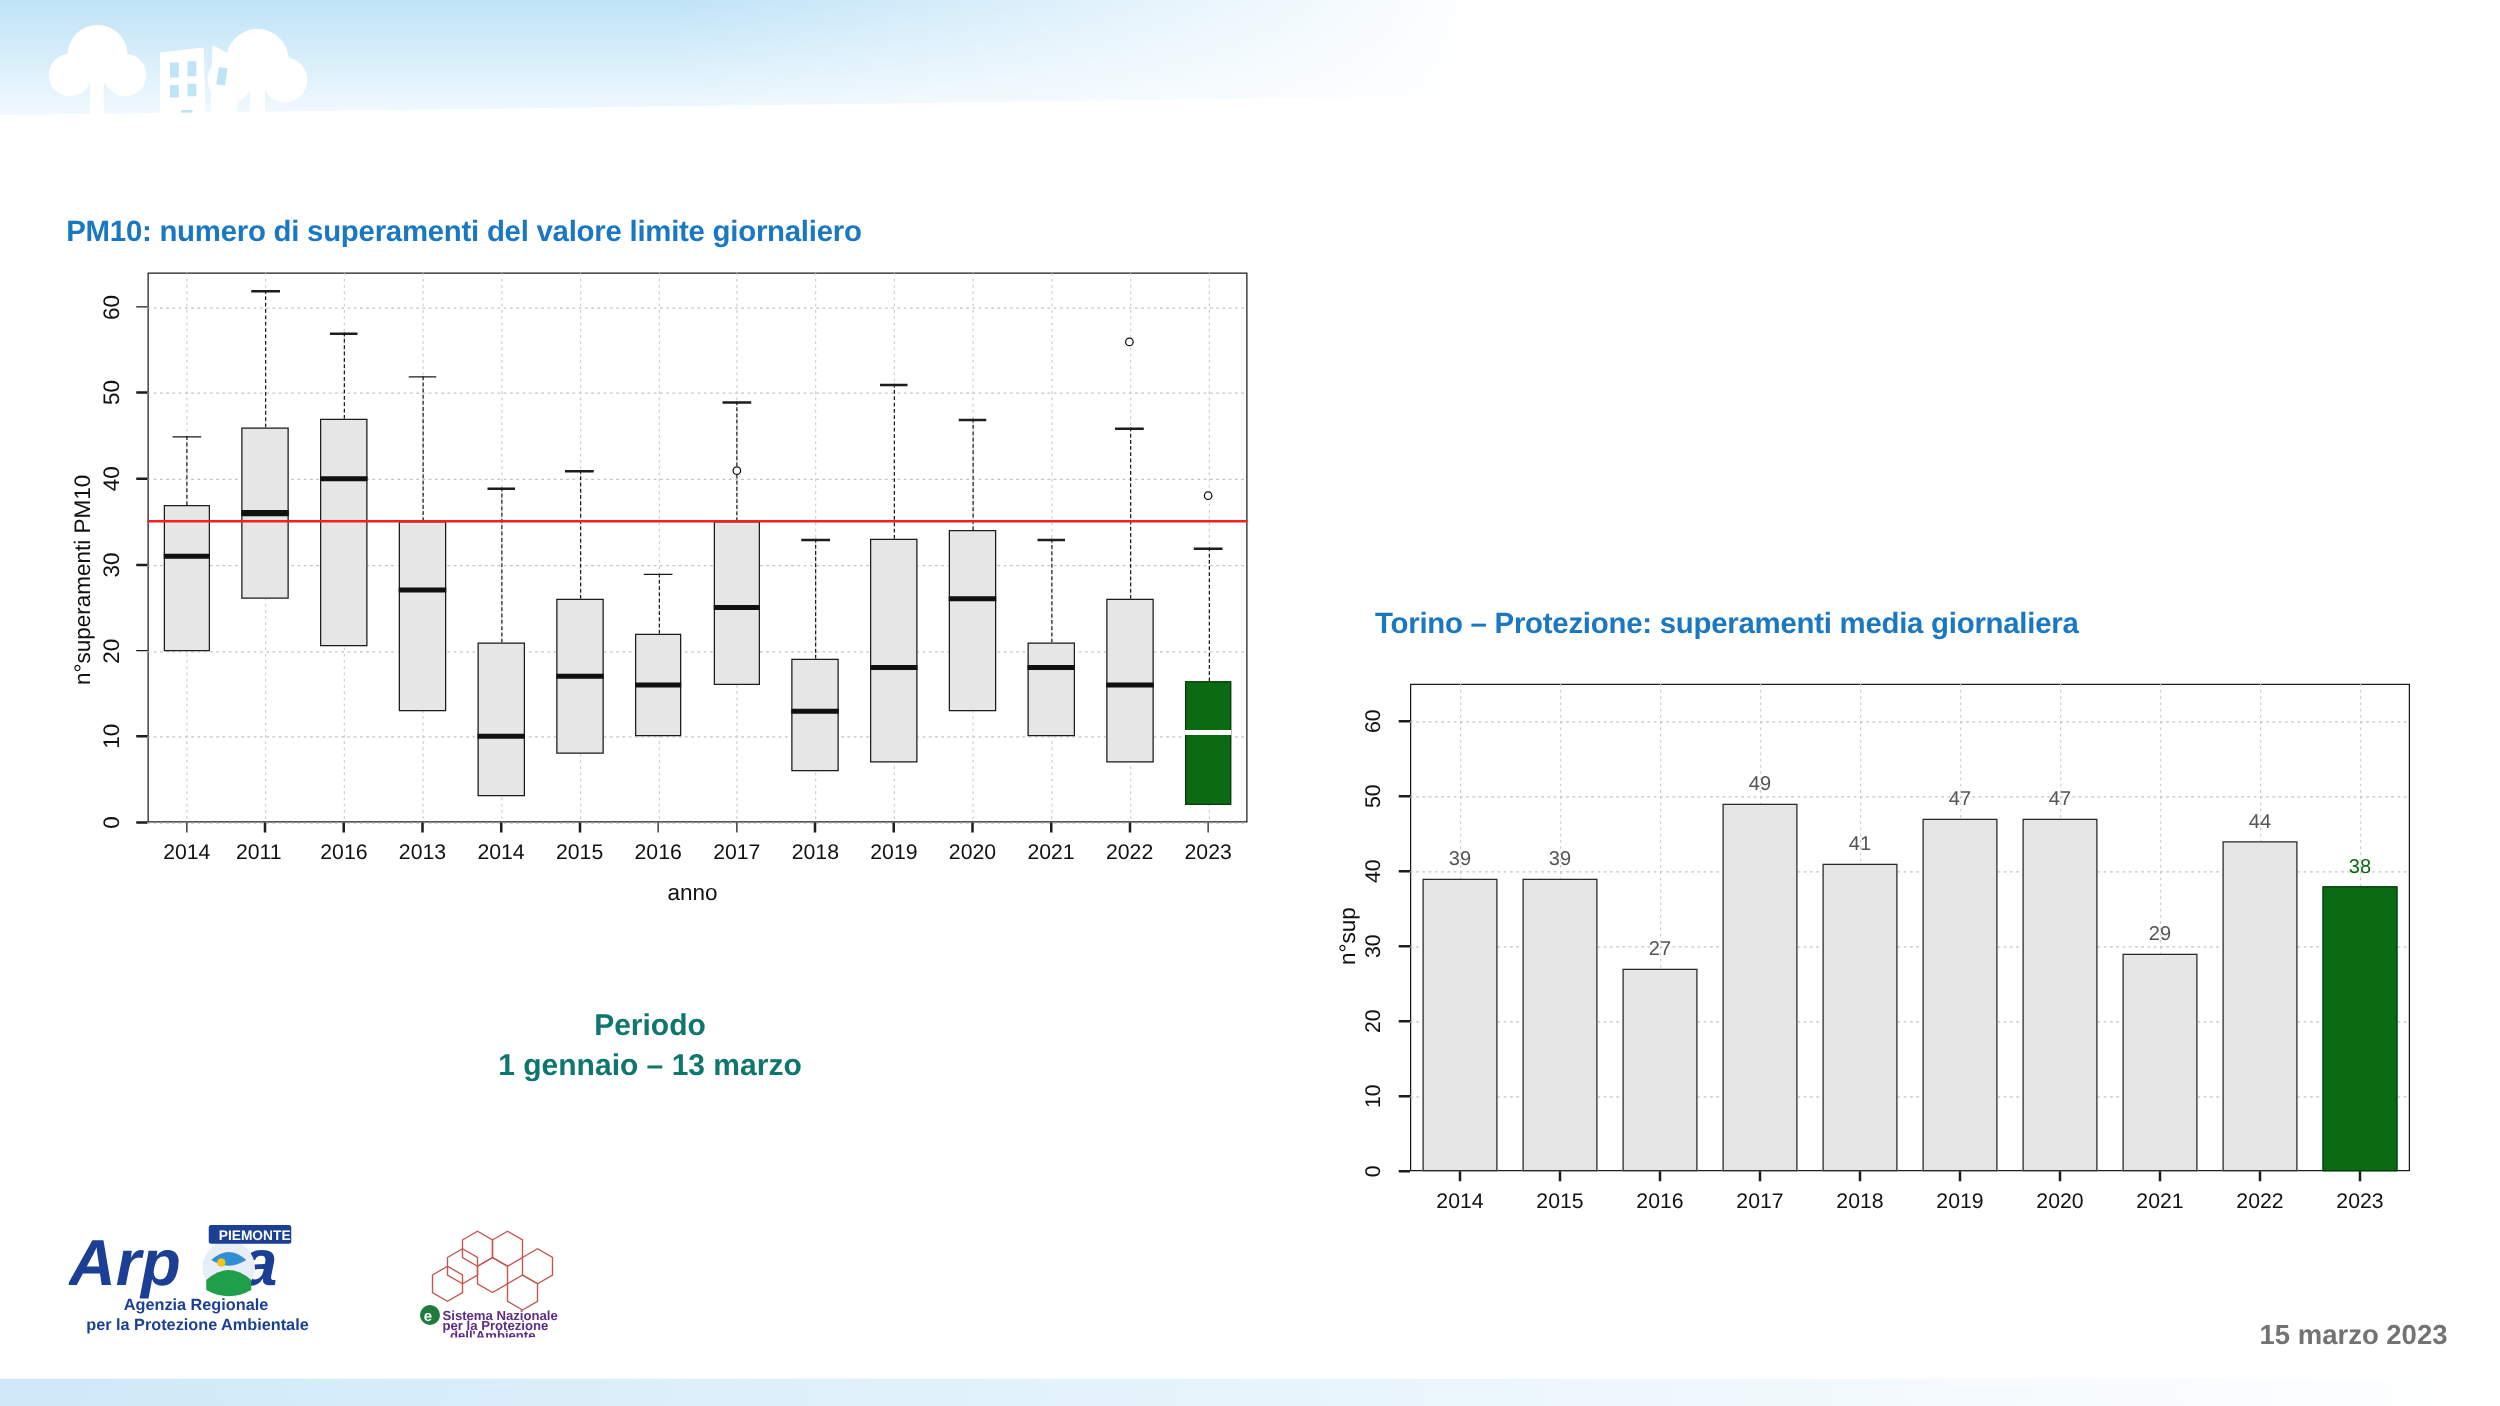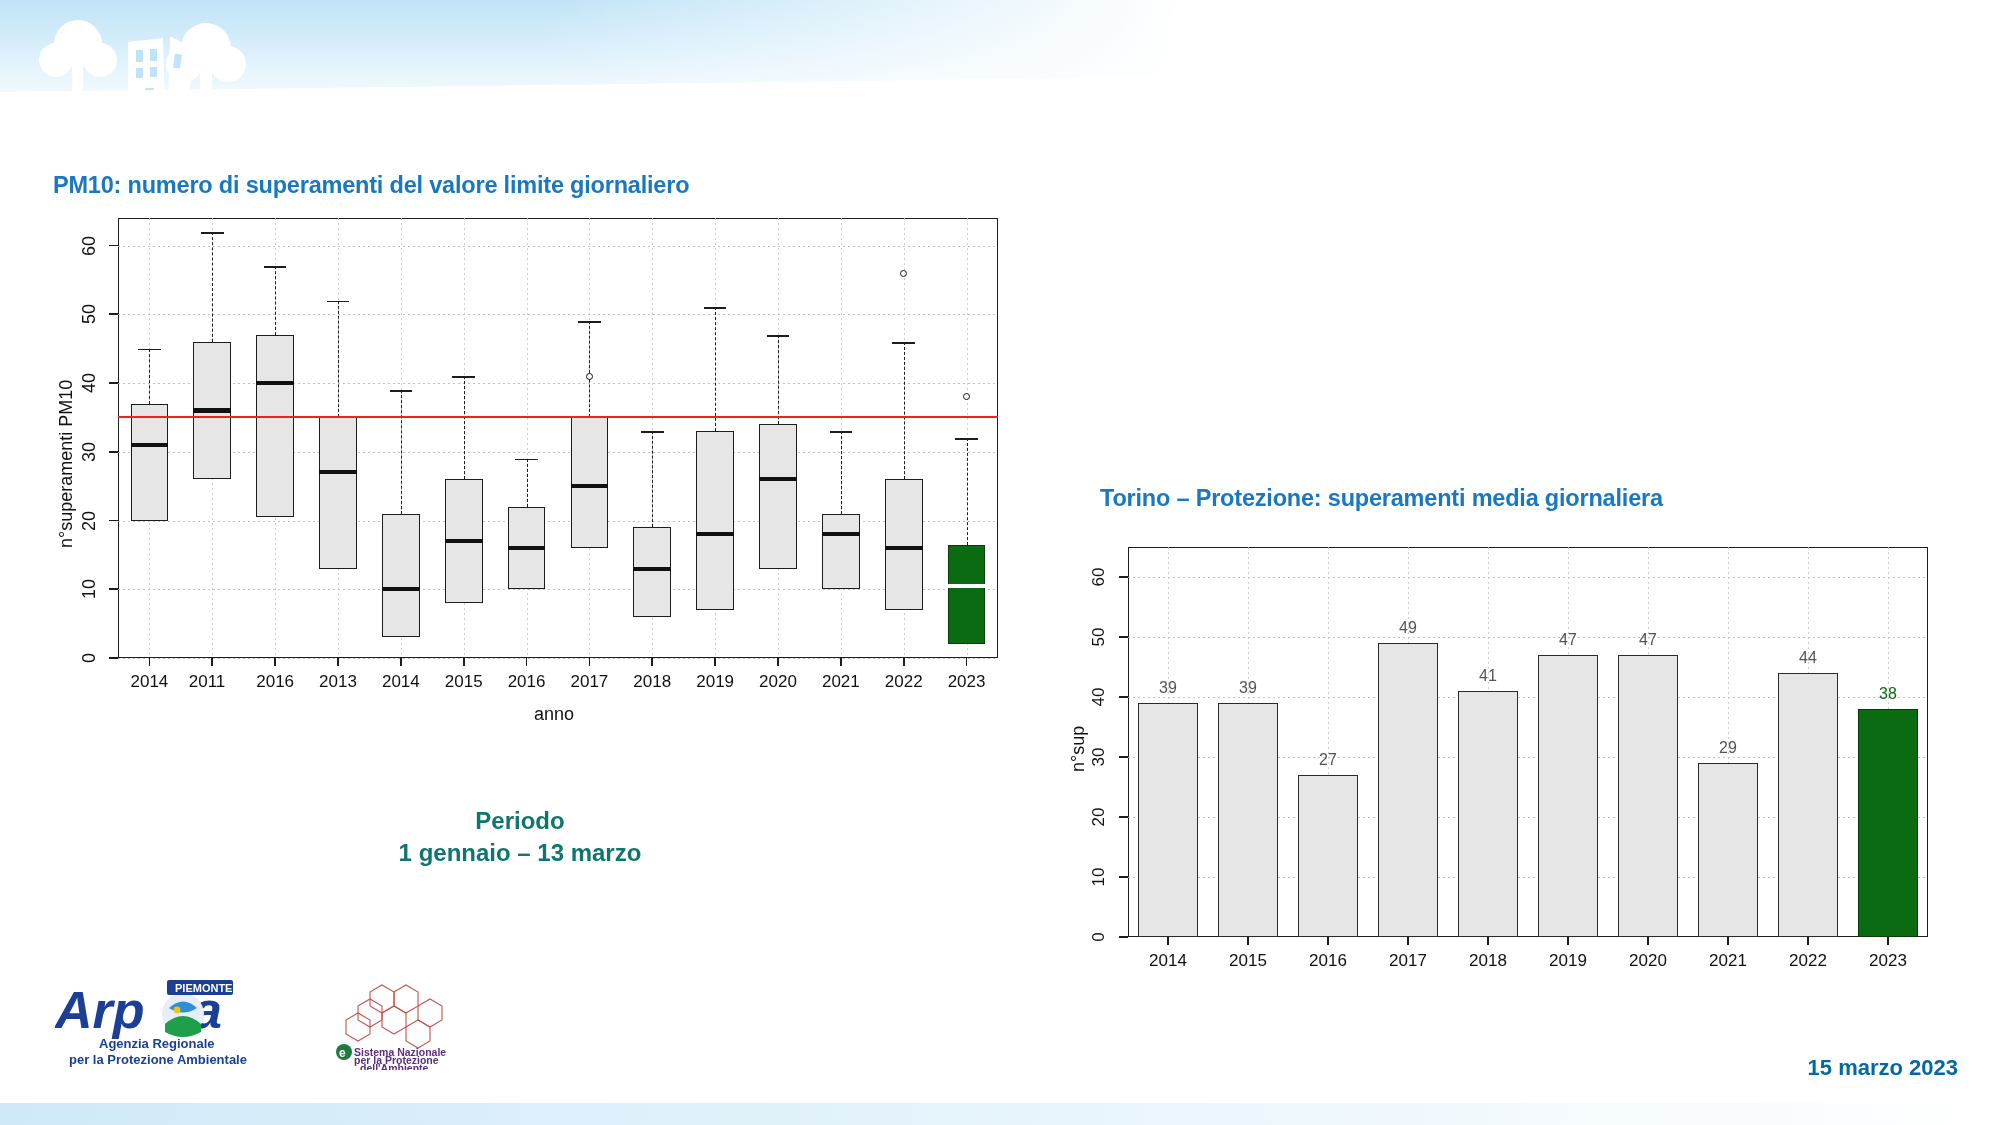--- a/index.html
+++ b/index.html
@@ -55,21 +55,21 @@
   
   .periodo{
     position:absolute; left:330px; top:805px; width:380px;
     text-align:center; color:#0f766e; font-weight:bold; font-size:24px;
     line-height:1.34;
   }
 
   
   .date-stamp{
     position:absolute; right:42px; bottom:44px;
-    font-weight:bold; font-size:22px; color:#0369a1;
+    font-weight:bold; font-size:22px; color:#737373;
   }
 
   
   #boxplot-wrap{ position:absolute; left:30px; top:210px; width:970px; height:510px; }
   .plot-frame{ position:absolute; border:1.6px solid #1d1d1d; background:#fff; }
   #bp-frame{ left:88px; top:8px; width:880px; height:440px; }
 
   .ylab-rot{
     position:absolute; transform:rotate(-90deg); transform-origin:left top;
     font-size:18px; color:#111; white-space:nowrap;

